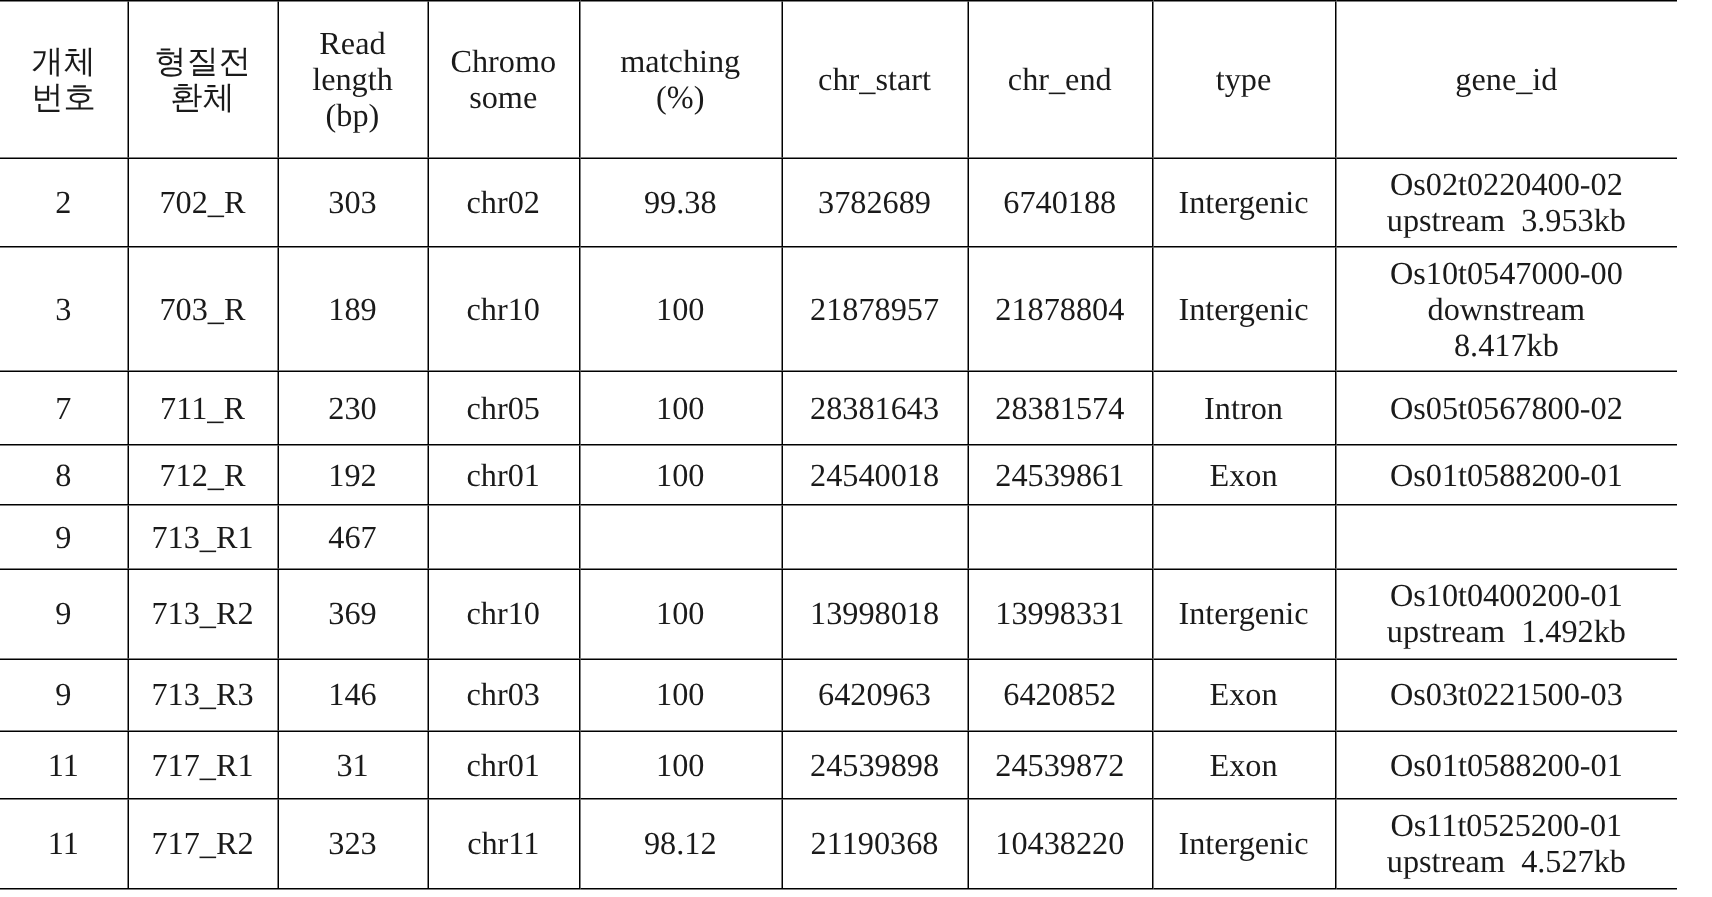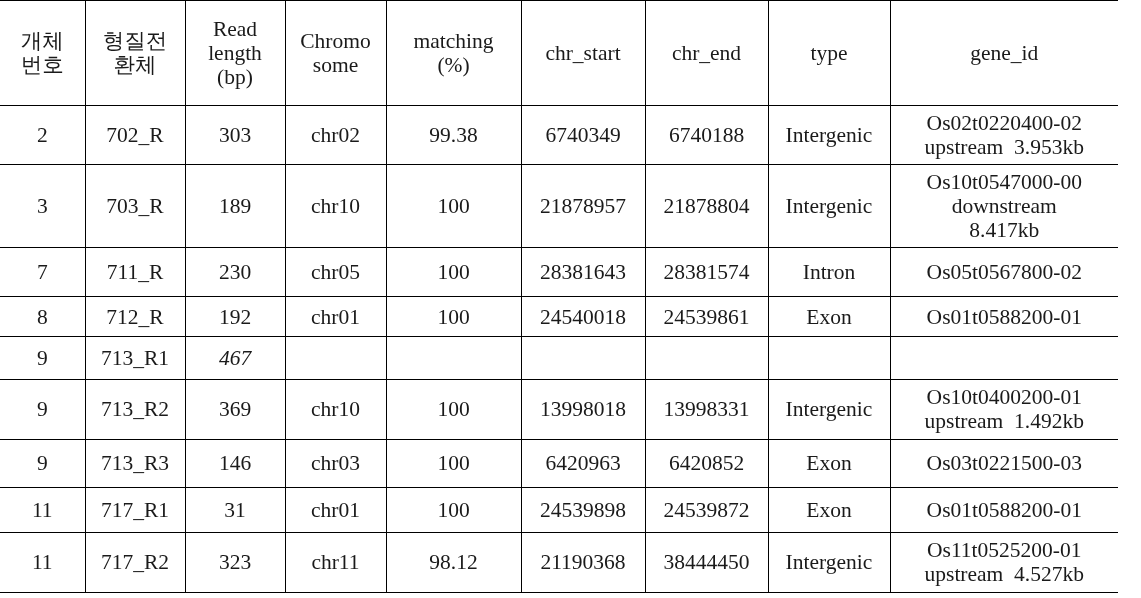--- a/index.html
+++ b/index.html
@@ -71,21 +71,21 @@
   thead th .hline { display: block; }
 
   td.geneid {
     text-align: left;
     vertical-align: top;
     padding-left: 7px;
     padding-top: 6px;
   }
   td.geneid .gline { display: block; white-space: pre; }
 
-  td.num-right { text-align: right; padding-right: 10px; font-style: italic; }
+  td.num-right { text-align: right; padding-right: 10px; }
   td.empty { }
 
   tbody tr.r0 td { height: 58px; }
   tbody tr.r1 td { height: 78px; }
   tbody tr.r2 td { height: 49px; }
   tbody tr.r3 td { height: 40px; }
   tbody tr.r4 td { height: 43px; }
   tbody tr.r5 td { height: 52px; }
   tbody tr.r6 td { height: 48px; }
   tbody tr.r7 td { height: 45px; }
@@ -145,21 +145,21 @@
       </tr>
     </thead>
     <tbody>
 
       <tr class="r0">
         <td>2</td>
         <td>702_R</td>
         <td>303</td>
         <td>chr02</td>
         <td>99.38</td>
-        <td>6740349</td>
+        <td>3782689</td>
         <td>6740188</td>
         <td>Intergenic</td>
         <td class="geneid">
           <span class="gline">Os02t0220400-02</span>
           <span class="gline">upstream  3.953kb</span>
         </td>
       </tr>
 
       <tr class="r1">
         <td>3</td>
@@ -262,21 +262,21 @@
         </td>
       </tr>
 
       <tr class="r8">
         <td>11</td>
         <td>717_R2</td>
         <td>323</td>
         <td>chr11</td>
         <td>98.12</td>
         <td>21190368</td>
-        <td>38444450</td>
+        <td>10438220</td>
         <td>Intergenic</td>
         <td class="geneid">
           <span class="gline">Os11t0525200-01</span>
           <span class="gline">upstream  4.527kb</span>
         </td>
       </tr>
 
     </tbody>
   </table>
 </div>

